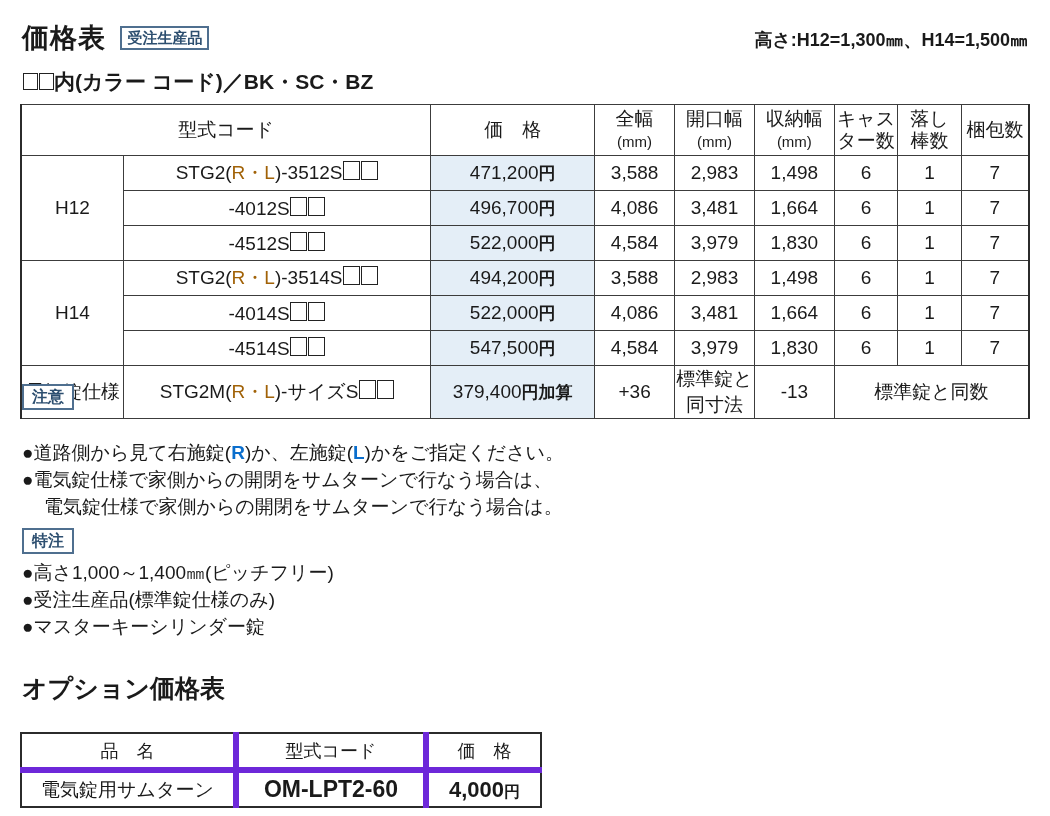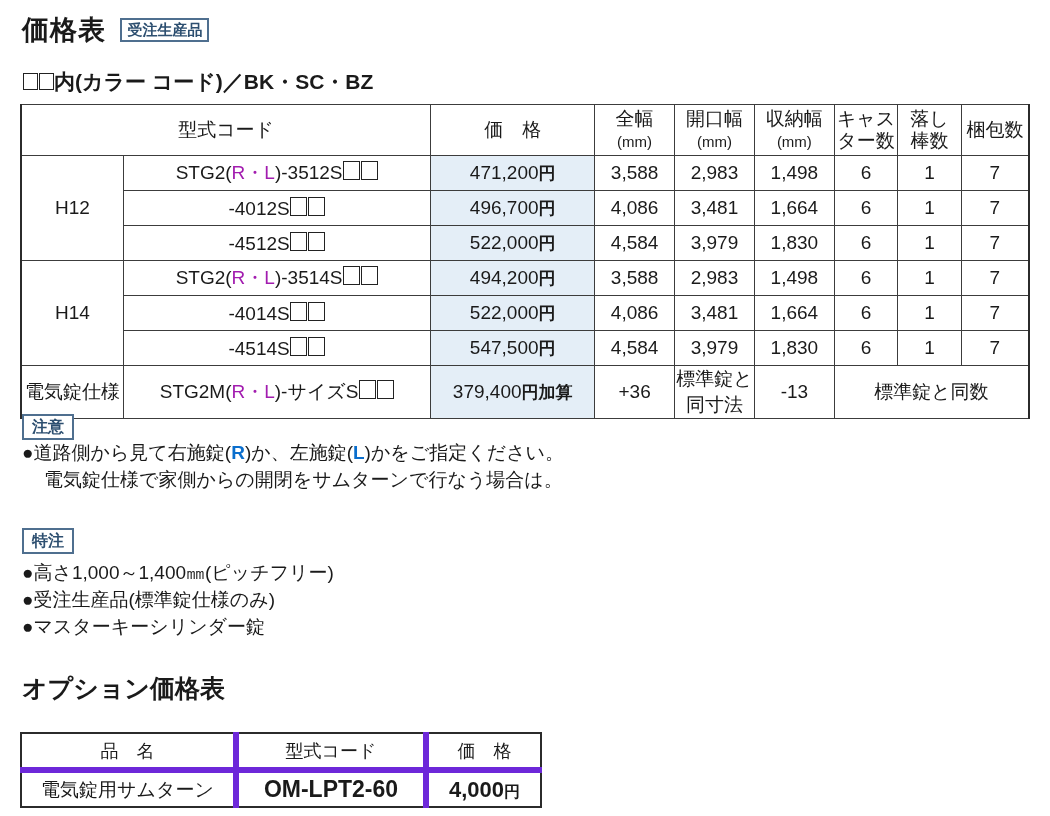--- a/index.html
+++ b/index.html
@@ -19,21 +19,21 @@
     position: relative;
     width: 1050px;
     height: 816px;
     padding: 0;
   }
 
   
   .hdr {
     position: absolute;
     left: 22px;
-    top: 14px;
+    top: 22px;
     right: 22px;
     height: 40px;
   }
   .hdr-title {
     font-size: 27px;
     font-weight: bold;
     letter-spacing: 1px;
     display: inline-block;
     vertical-align: middle;
     line-height: 32px;
@@ -107,21 +107,21 @@
   .col-cnum { width: 62px; }
   .col-pack { width: 66px; }
 
   .code-cell {
     text-align: right;
     padding-right: 12px;
     font-size: 23px;
     font-weight: bold;
     letter-spacing: 0px;
   }
-  .code-cell .rl { color: #a21caf; }
+  .code-cell .rl { color: #a16207; }
   .price-cell {
     background: #e4eef7 !important;
     font-size: 23px;
     font-weight: bold;
     text-align: center;
   }
   .price-cell .yen {
     font-size: 17px;
     font-weight: bold;
   }
@@ -205,20 +205,21 @@
   table.opt .outer-right { border-right: 2px solid #2b2b2b; }
 </style>
 </head>
 <body>
 
 <div class="page">
 
   <div class="hdr">
     <span class="hdr-title">価格表</span>
     <span class="badge">受注生産品</span>
+    <span class="hdr-right">高さ:H12=1,300㎜、H14=1,500㎜</span>
   </div>
 
   <div class="sub-line">
     <span class="boxglyph"></span><span class="boxglyph"></span><span>内(カラー コード)／</span><span>BK・SC・BZ</span>
   </div>
 
   <table class="main">
     <colgroup>
       <col class="col-h">
         <col class="col-code">
@@ -323,23 +324,24 @@
         <td class="code-cell"><span>STG2M(</span><span class="rl">R・L</span><span>)-サイズS</span><span class="boxglyph"></span><span class="boxglyph"></span></td>
         <td class="price-cell"><span>379,400</span><span class="yen">円加算</span></td>
         <td class="num-cell">+36</td>
         <td class="small-note">標準錠と同寸法</td>
         <td class="num-cell">-13</td>
         <td colspan="3" class="small-note outer-right">標準錠と同数</td>
       </tr>
     </tbody>
   </table>
 
-  <div class="sec-label" style="left:22px; top:414px;padding-left:8px;">注意</div>
+  <div class="sec-label" style="left:22px; top:384px;padding-left:8px;">注意</div>
   <div class="bullets" style="left:22px; top:440px;">
     <div><span>●道路側から見て右施錠(</span><span class="rl">R</span><span>)か、左施錠(</span><span class="rl">L</span><span>)かをご指定ください。</span></div>
+    <div>●電気錠仕様で家側からの開閉をサムターンで行なう場合は、</div>
     <div class="ind">電気錠仕様で家側からの開閉をサムターンで行なう場合は。</div>
   </div>
 
   <div class="sec-label" style="left:22px; top:528px;">特注</div>
   <div class="bullets" style="left:22px; top:560px;">
     <div>●高さ1,000～1,400㎜(ピッチフリー)</div>
     <div>●受注生産品(標準錠仕様のみ)</div>
     <div>●マスターキーシリンダー錠</div>
   </div>
 

